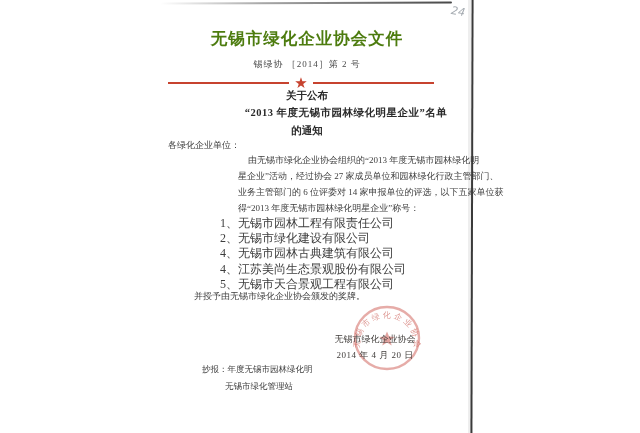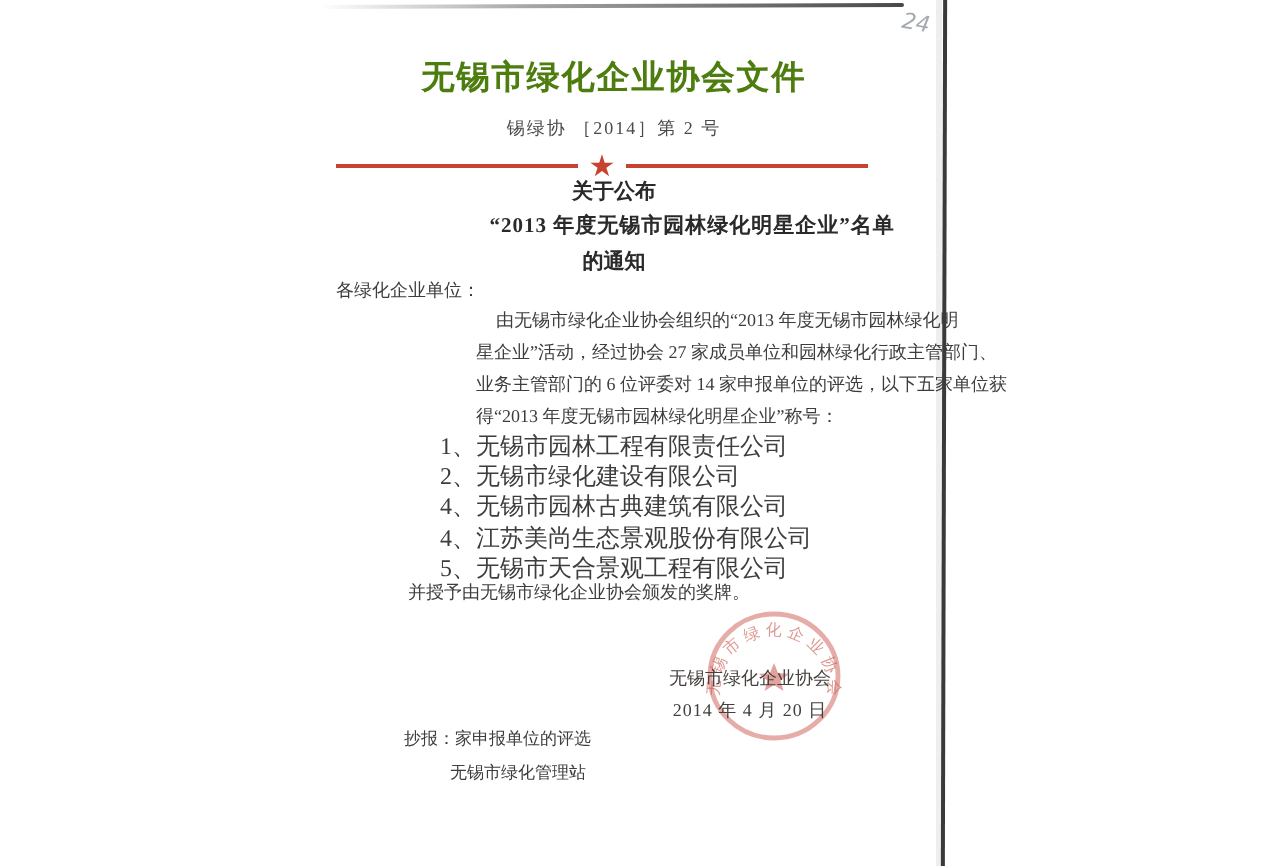--- a/index.html
+++ b/index.html
@@ -31,21 +31,21 @@
 
   .subject-1{top:89px;font-size:10.5px;font-weight:bold;color:#2a2a2a;}
   .subject-2{top:106px;font-size:10.5px;font-weight:bold;color:#2a2a2a;letter-spacing:.5px;padding-left:39px;}
   .subject-3{top:124px;font-size:10.5px;font-weight:bold;color:#2a2a2a;}
 
   .salutation{left:168px;top:139px;font-size:9px;}
   .para{left:200px;top:152px;width:258px;font-size:9px;line-height:16px;white-space:nowrap;margin-left:38px;}
   .para .first{ text-indent:10px;}
   .winners{left:220px;top:216px;font-size:12px;line-height:15.2px;}
   .winners div{white-space:nowrap;}
-  .closing{left:204px;top:290px;font-size:9px;white-space:nowrap;}
+  .closing{left:194px;top:290px;font-size:9px;white-space:nowrap;}
 
   .sign-org{left:280px;top:333px;width:190px;text-align:center;font-size:9px;color:#44403e;}
   .sign-date{left:280px;top:349px;width:190px;text-align:center;font-size:9px;color:#44403e;letter-spacing:.5px;}
 
   .seal{left:350px;top:303px;}
 
   .cc-line1{left:202px;top:364px;font-size:8.5px;white-space:nowrap;}
   .cc-line2{left:225px;top:381px;font-size:8.5px;white-space:nowrap;}
 </style>
 </head>
@@ -97,14 +97,14 @@
   </defs>
   <text font-size="8" fill="rgba(200,85,78,0.62)" letter-spacing="2.5" font-family="Liberation Serif, DejaVu Serif, serif">
     <textPath href="#sealArc" startOffset="6%">无锡市绿化企业协会</textPath>
   </text>
   <path d="M37 28.5 L39.1 33.6 L44.5 33.9 L40.3 37.3 L41.7 42.5 L37 39.5 L32.3 42.5 L33.7 37.3 L29.5 33.9 L34.9 33.6 Z" fill="rgba(203,88,80,0.55)"></path>
 </svg>
 
 <div class="abs sign-org">无锡市绿化企业协会</div>
 <div class="abs sign-date">2014 年 4 月 20 日</div>
 
-<div class="abs cc-line1"><span>抄报：</span><span>家申报单位的评选</span></div>
+<div class="abs cc-line1"><span>抄报：</span><span>年度无锡市园林绿化明</span></div>
 <div class="abs cc-line2">无锡市绿化管理站</div>
 
 </body></html>

